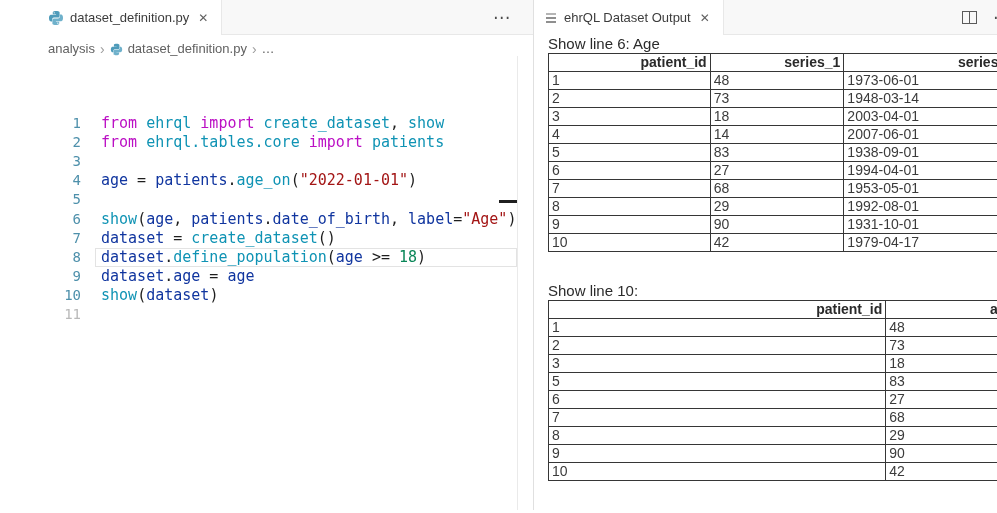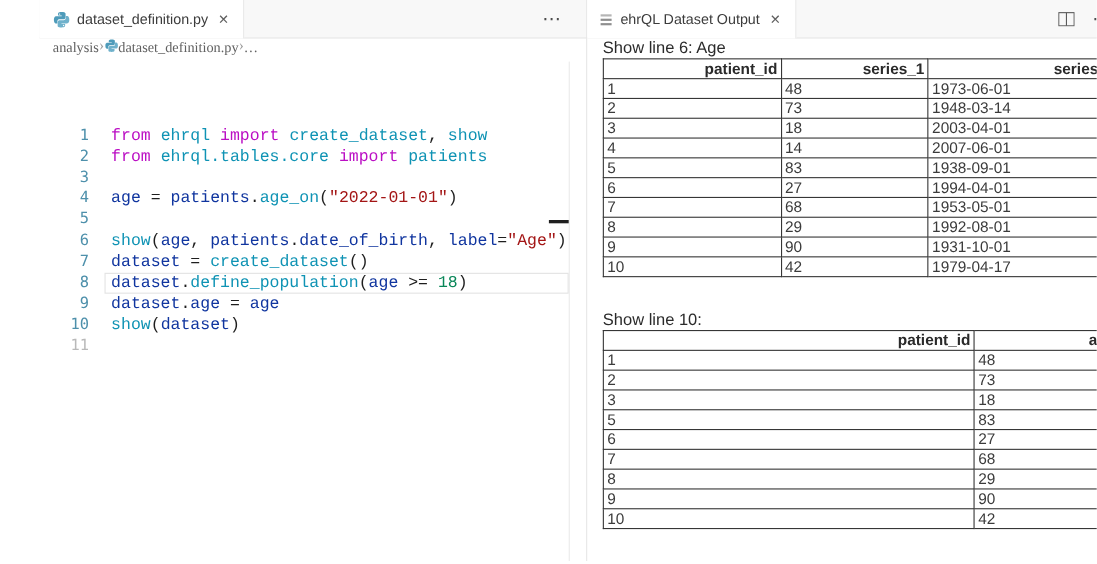--- a/index.html
+++ b/index.html
@@ -34,34 +34,34 @@
   .split-icon{display:inline-block;line-height:0;cursor:pointer;}
 
   
   .py-icon{display:inline-block;line-height:0;}
   
   .list-icon{display:inline-flex;flex-direction:column;gap:2px;margin-right:2px;}
   .list-icon i{display:block;width:10px;height:2px;background:#8f8f8f;}
   .list-icon i:first-child{background:#b5b5b5;}
 
   
-  .breadcrumb{height:21px;display:flex;align-items:flex-start;padding-left:12px;
-    font-size:13px;color:var(--bc-text);background:#fff;font-family:Liberation Serif, serif;}
+  .breadcrumb{height:21px;display:flex;align-items:flex-end;gap:5px;padding-left:12px;
+    font-size:13px;color:var(--bc-text);background:#fff;}
   .bc-sep{color:#9d9d9d;font-size:14px;line-height:1;}
   .bc-item{cursor:pointer;white-space:nowrap;}
 
   
   .code{position:absolute;top:56px;left:0;right:16px;
     font-family:"DejaVu Sans Mono","Liberation Mono",monospace;
     font-size:15px;line-height:19.2px;white-space:pre;}
   .line{display:flex;height:19.2px;}
   .ln{width:45px;text-align:right;color:var(--ln);flex:none;cursor:pointer;
     font-size:14px;}
   .ln.active{color:var(--ln-active);}
-  .ct{padding-left:20px;color:var(--pl);font-family:Liberation Mono, monospace;}
+  .ct{padding-left:20px;color:var(--pl);}
   .kw{color:var(--kw);} .mod{color:var(--mod);} .fn{color:var(--fn);}
   .var{color:var(--var);} .str{color:var(--str);} .num{color:var(--num);} .pl{color:var(--pl);}
   .current-line{position:absolute;left:59px;width:422px;top:192px;height:19px;
     border:1px solid #e3e3e3;pointer-events:none;}
   .scroll-line{position:absolute;left:481px;top:56px;bottom:0;width:1px;background:#eaeaea;}
   .ruler-dash{position:absolute;left:463px;top:200px;width:18px;height:3px;background:#1f1f1f;}
 
   
   .webview{position:absolute;top:35px;left:0;right:0;bottom:0;overflow:hidden;
     padding:1px 15px 8px 14px;color:var(--tbl-text);}

